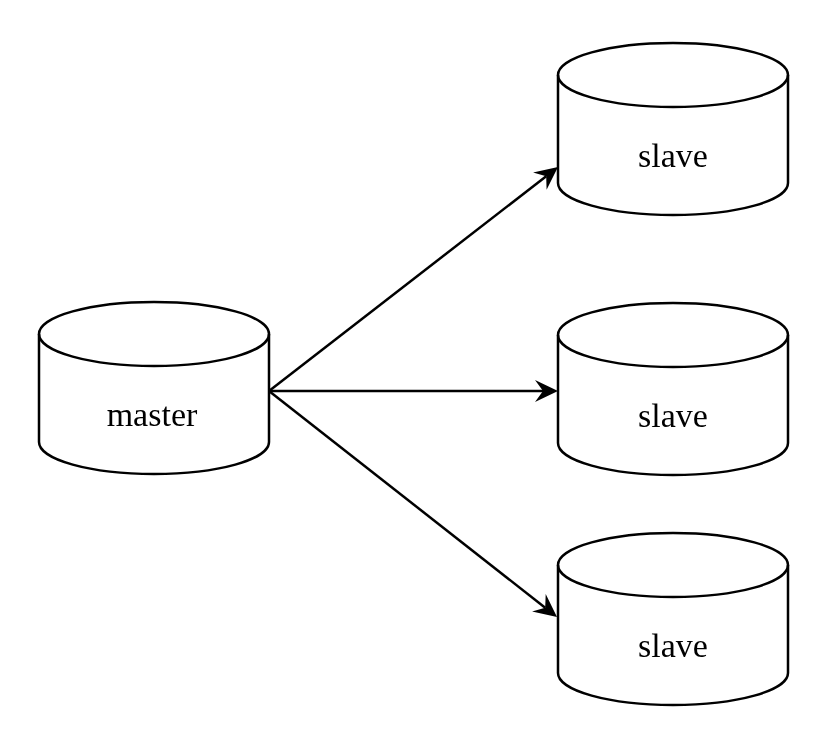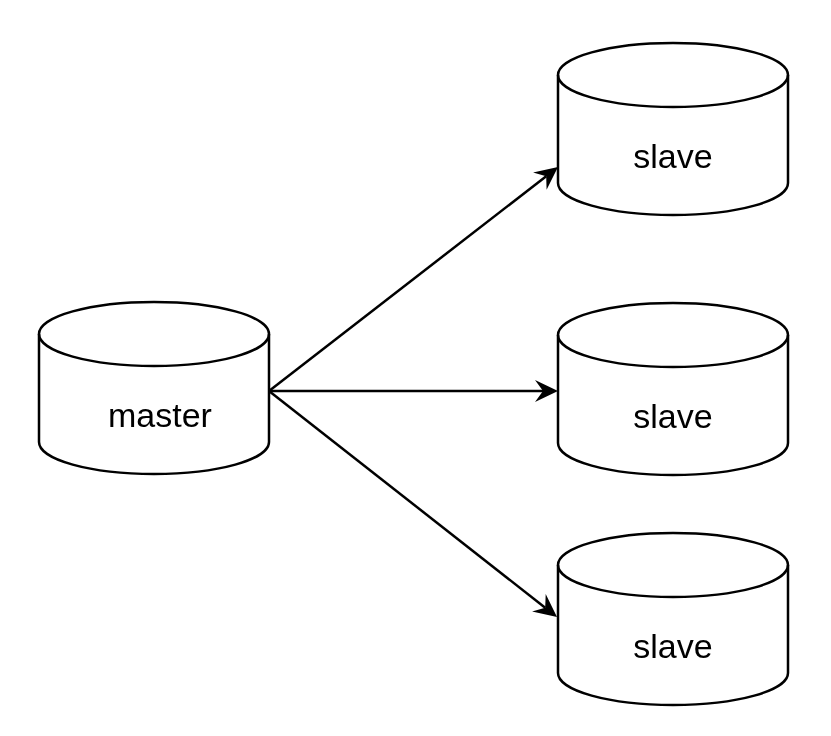--- a/index.html
+++ b/index.html
@@ -26,22 +26,23 @@
     position: absolute;
     display: flex;
     align-items: center;
     justify-content: center;
     font-size: 34px;
     line-height: 40px;
     color: #000000;
     text-align: center;
     white-space: nowrap;
     user-select: none;
+    font-family: Liberation Serif, serif;
   }
-  .label-master { left: 39px;  top: 361px; width: 226px; height: 108px; padding-left: 8px; }
+  .label-master { left: 39px;  top: 361px; width: 226px; height: 108px; }
   .label-slave1 { left: 558px; top: 102px; width: 230px; height: 108px; }
   .label-slave2 { left: 558px; top: 362px; width: 230px; height: 108px; }
   .label-slave3 { left: 558px; top: 592px; width: 230px; height: 108px; }
 
   .cyl-body {
     fill: #ffffff;
     stroke: #000000;
     stroke-width: 2.5;
   }
   .cyl-rim {

